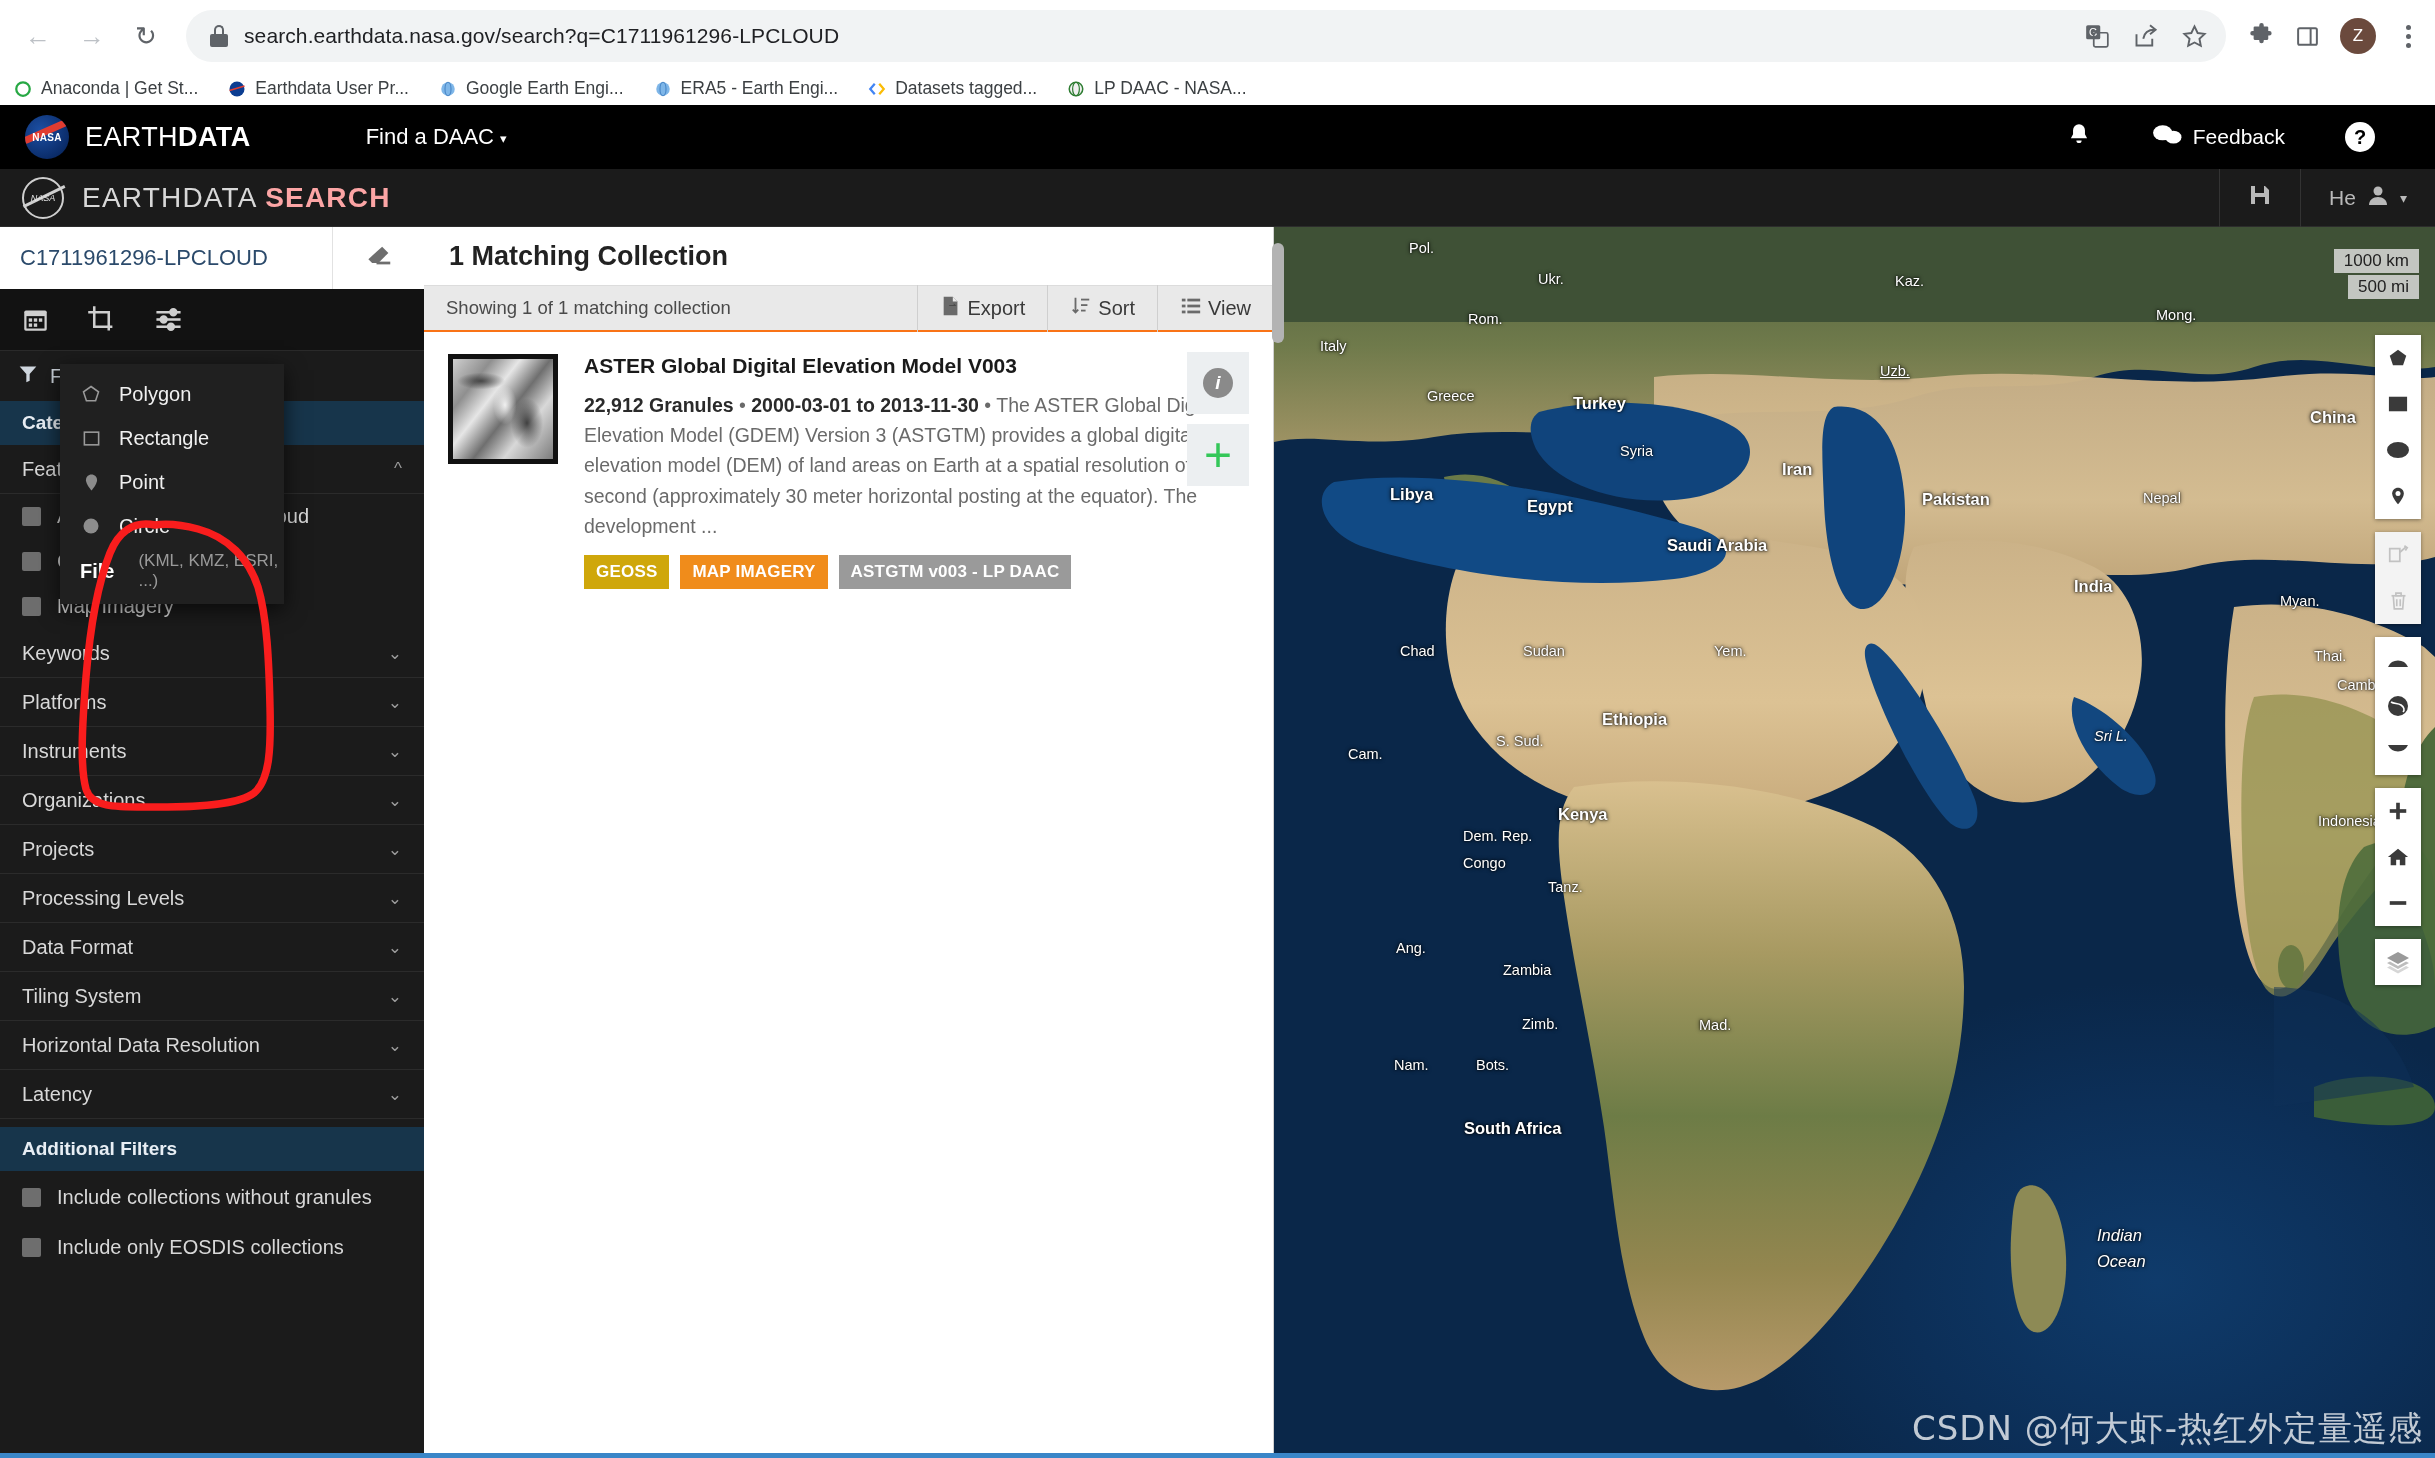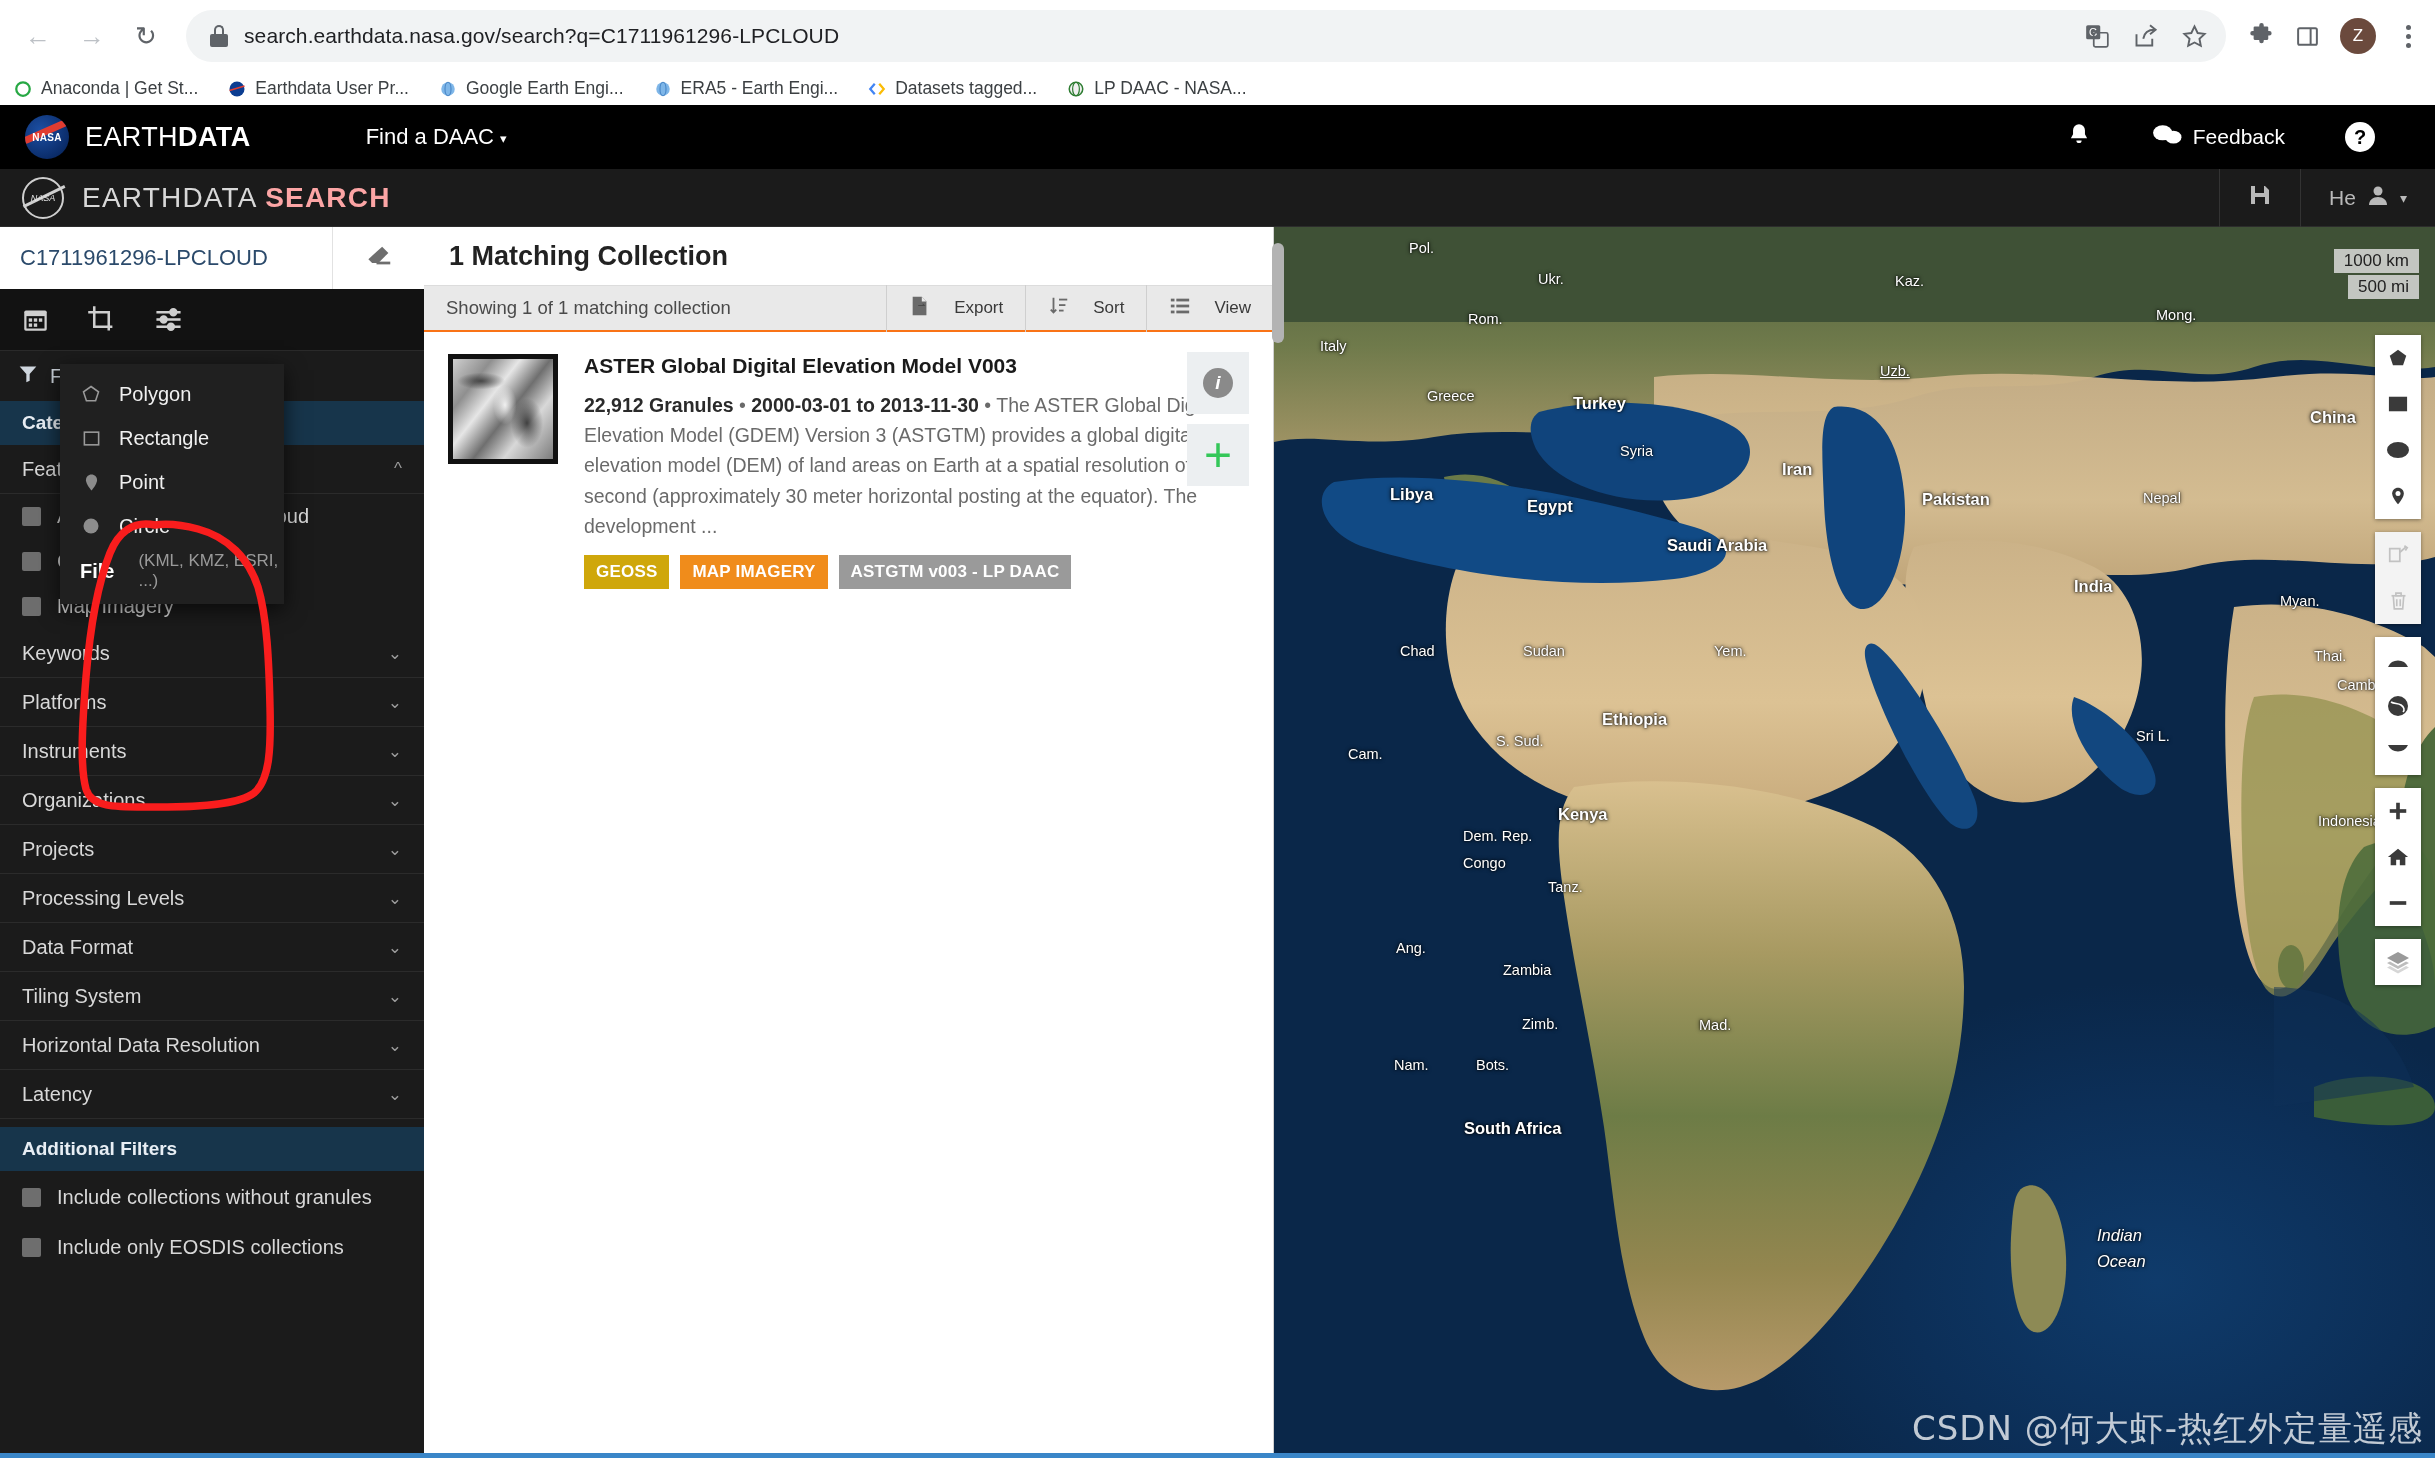--- a/index.html
+++ b/index.html
@@ -121,21 +121,21 @@
 
   .annot-circle {
     position: absolute; left: 38px; top: 290px; width: 260px; height: 300px; z-index: 60; pointer-events: none;
   }
 
   
   .results { width: 850px; background: #fff; flex: 0 0 auto; position: relative; border-right: 1px solid #d0d0d0; }
   .res-title { height: 58px; display: flex; align-items: center; padding-left: 25px; font-size: 27px; color: #222; font-weight: bold; }
   .res-toolbar { height: 47px; background: #e9e9e9; border-top: 1px solid #dcdcdc; border-bottom: 2px solid #f97316; display: flex; align-items: center; }
   .res-toolbar .showing { flex: 1; padding-left: 22px; font-size: 18.5px; color: #4a4a4a; }
-  .res-toolbar .tbtn { height: 47px; display: flex; align-items: center; gap: 23px; padding: 0 22px; border-left: 1px solid #cfcfcf; font-size: 17px; color: #3a3a3a; }
+  .res-toolbar .tbtn { height: 47px; display: flex; align-items: center; gap: 6px; padding: 0 22px; border-left: 1px solid #cfcfcf; font-size: 20px; color: #3a3a3a; }
   .card { display: flex; padding: 22px 0 18px 24px; position: relative; }
   .thumb { width: 110px; height: 110px; background: #111; flex: 0 0 auto; padding: 5px; }
   .thumb .im {
     width: 100%; height: 100%;
     background:
       radial-gradient(ellipse 40px 14px at 28% 22%, rgba(40,40,40,.75), rgba(255,255,255,0) 60%),
       radial-gradient(ellipse 26px 40px at 74% 64%, rgba(30,30,30,.8), rgba(255,255,255,0) 62%),
       radial-gradient(ellipse 18px 30px at 52% 46%, rgba(250,250,250,.9), rgba(255,255,255,0) 65%),
       linear-gradient(128deg, #cfcfcf 0%, #8f8f8f 22%, #e6e6e6 38%, #6f6f6f 55%, #d8d8d8 72%, #7c7c7c 100%);
   }
@@ -657,21 +657,21 @@
         <div class="maplabel sm" style="left: 869px; top: 263px;">Nepal</div>
         <div class="maplabel" style="left: 393px; top: 309px;">Saudi Arabia</div>
         <div class="maplabel" style="left: 800px; top: 350px;">India</div>
         <div class="maplabel sm" style="left: 1006px; top: 366px;">Myan.</div>
         <div class="maplabel sm" style="left: 126px; top: 416px;">Chad</div>
         <div class="maplabel sm" style="left: 249px; top: 416px;">Sudan</div>
         <div class="maplabel sm" style="left: 440px; top: 416px;">Yem.</div>
         <div class="maplabel sm" style="left: 1040px; top: 421px;">Thai.</div>
         <div class="maplabel sm" style="left: 1063px; top: 450px;">Camb.</div>
         <div class="maplabel" style="left: 328px; top: 483px;">Ethiopia</div>
-        <div class="maplabel sm" style="left: 862px; top: 501px;">Sri L.</div>
+        <div class="maplabel sm" style="left: 820px; top: 501px; font-style: italic;">Sri L.</div>
         <div class="maplabel sm" style="left: 74px; top: 519px;">Cam.</div>
         <div class="maplabel sm" style="left: 222px; top: 506px;">S. Sud.</div>
         <div class="maplabel" style="left: 284px; top: 578px;">Kenya</div>
         <div class="maplabel sm" style="left: 1044px; top: 586px;">Indonesia</div>
         <div class="maplabel sm" style="left: 189px; top: 601px;">Dem. Rep.</div>
         <div class="maplabel sm" style="left: 189px; top: 628px;">Congo</div>
         <div class="maplabel sm" style="left: 274px; top: 652px;">Tanz.</div>
         <div class="maplabel sm" style="left: 122px; top: 713px;">Ang.</div>
         <div class="maplabel sm" style="left: 229px; top: 735px;">Zambia</div>
         <div class="maplabel sm" style="left: 425px; top: 790px;">Mad.</div>

